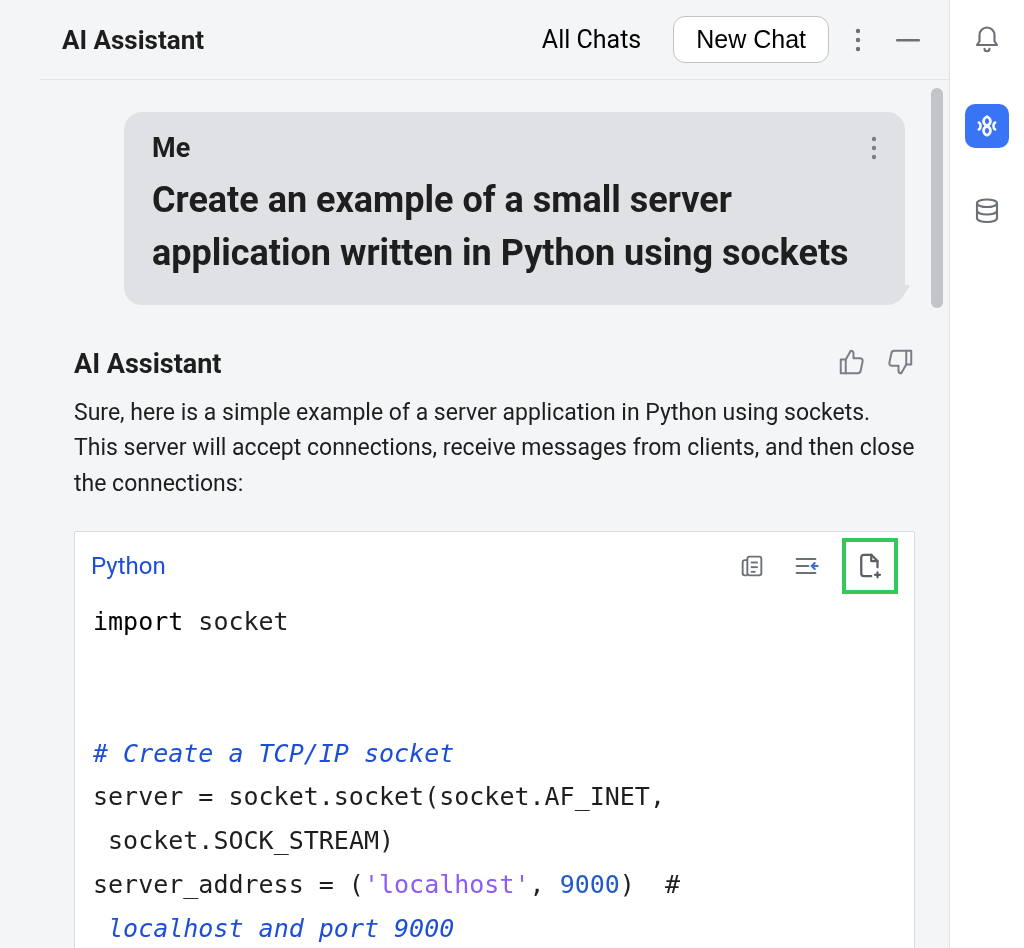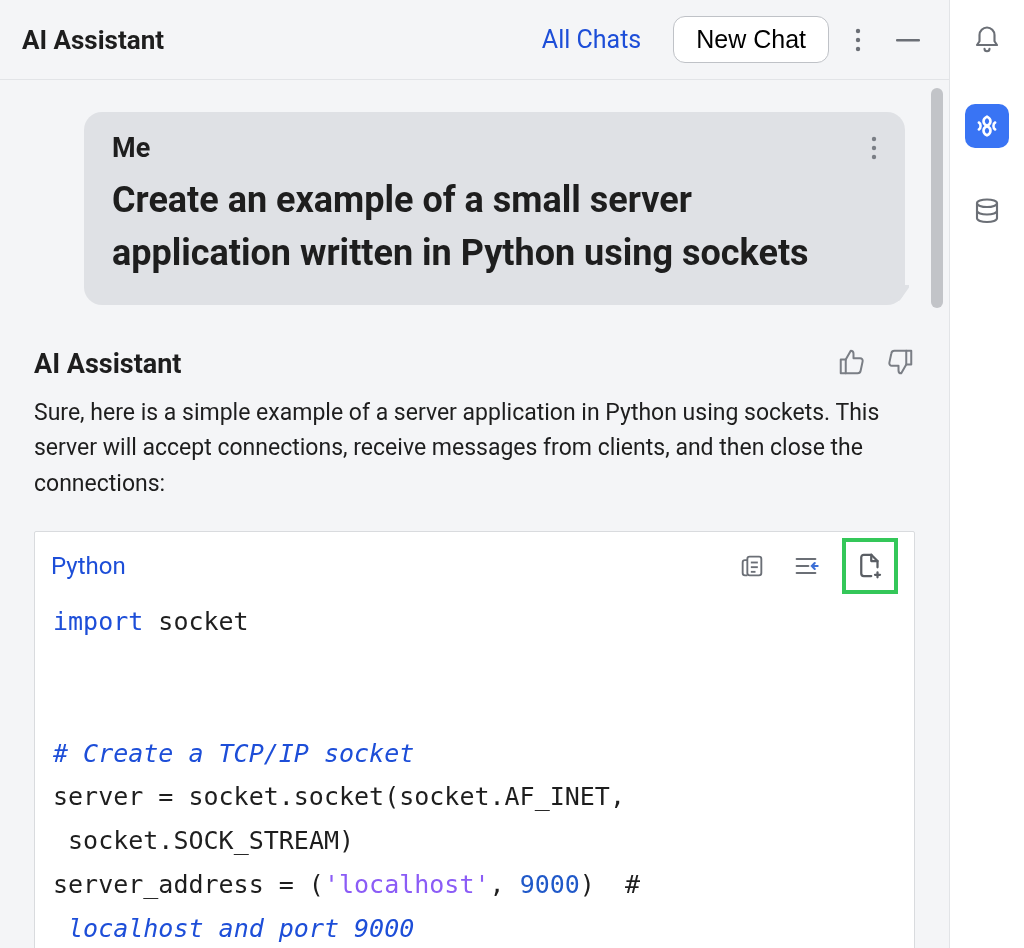--- a/index.html
+++ b/index.html
@@ -12,20 +12,21 @@
     height: 948px;
     overflow: hidden;
     display: flex;
   }
   .main-pane {
     width: 950px;
     height: 100%;
     display: flex;
     flex-direction: column;
     border-right: 1px solid #e2e4e7;
+    padding-left: 40px;
   }
   .right-rail {
     width: 74px;
     height: 100%;
     display: flex;
     flex-direction: column;
     align-items: center;
     padding-top: 18px;
     gap: 42px;
     background: #fff;
@@ -52,21 +53,21 @@
     gap: 8px;
   }
   .topbar-title {
     font-size: 26px;
     font-weight: 700;
     flex: 0 0 auto;
   }
   .topbar-spacer { flex: 1; }
   .link-allchats {
     font-size: 25px;
-    color: #1d4ed8;
+    color: #000000;
     cursor: pointer;
     margin-right: 24px;
   }
   .btn-newchat {
     font-size: 25px;
     padding: 8px 22px;
     border: 1px solid #bfc2c7;
     border-radius: 12px;
     background: #fff;
     cursor: pointer;
@@ -207,21 +208,21 @@
     margin-bottom: -6px;
   }
   pre.code-body {
     font-family: "SF Mono", ui-monospace, Menlo, Consolas, monospace;
     font-size: 25px;
     line-height: 1.75;
     padding: 8px 18px 12px 18px;
     white-space: pre-wrap;
     word-break: break-word;
   }
-  .tok-kw { color: #1d4ed8; }
+  .tok-kw { color: #000000; }
   .tok-cm { color: #1d4ed8; font-style: italic; }
   .tok-str { color: #8b5cf6; }
   .tok-num { color: #2059c9; }
 </style>
 </head>
 <body>
 
 <div class="main-pane">
   <div class="topbar">
     <div class="topbar-title">AI Assistant</div>

